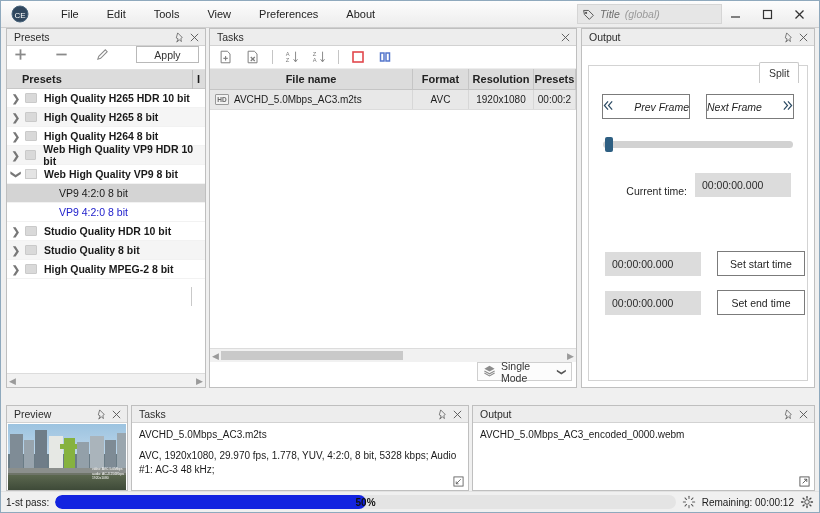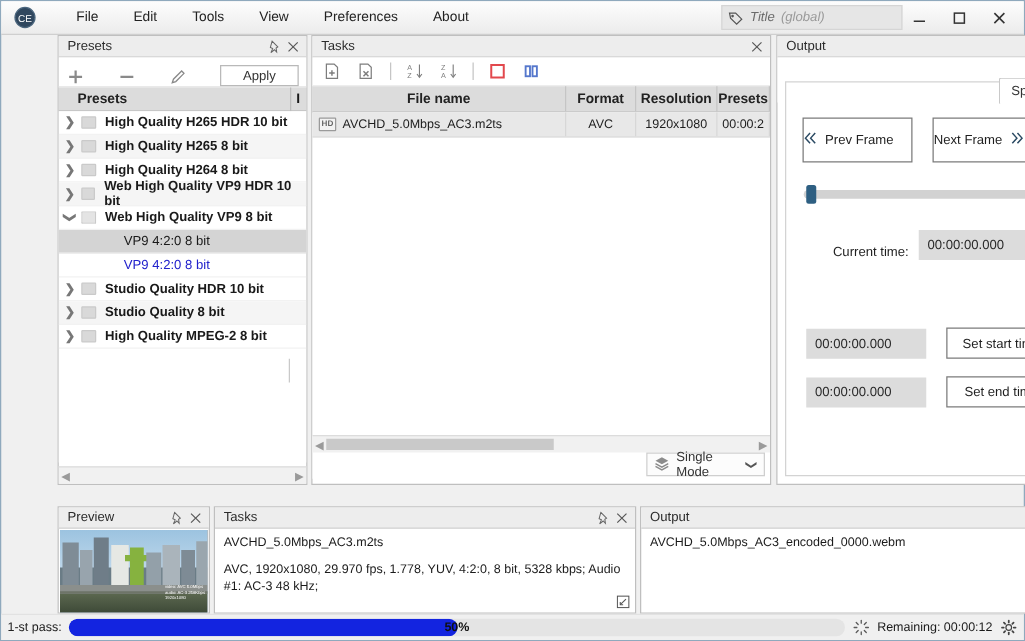--- a/index.html
+++ b/index.html
@@ -44,34 +44,34 @@
   .tagicon { width: 13px; height: 13px; }
   .titletext { font-style: italic; color: #6b6b6b; font-size: 10.5px; }
   .titlegray { font-style: italic; color: #9a9a9a; font-size: 10.5px; }
   .wbtns { position: absolute; right: 4px; top: 0; height: 27px; display: flex; align-items: center; }
   .wbtn {
     width: 32px; height: 27px; display: flex; align-items: center; justify-content: center;
     color: #3b3b3b; font-size: 13px;
   }
 
   
-  .panel { position: absolute; background: #ffffff; border: 1px solid #bfbfbf; margin-left: 40px; }
+  .panel { position: absolute; background: #ffffff; border: 1px solid #bfbfbf; }
   .panel-head {
     height: 17px; background: #ededed; border-bottom: 1px solid #d2d2d2;
     display: flex; align-items: center; padding: 0 3px 0 7px;
     font-size: 10.5px; color: #2b2b2b;
   }
   .panel-head .ttl { flex: 1; }
   .hicon { width: 15px; height: 15px; display:flex; align-items:center; justify-content:center; color:#555; }
   .hicon svg { display:block; }
 
   
   #presets-panel { left: 5px; top: 27px; width: 200px; height: 360px; }
   .presets-toolbar {
-    height: 24px; display: flex; align-items: flex-end; padding: 0 6px; gap: 26px;
+    height: 24px; display: flex; align-items: flex-start; padding: 0 6px; gap: 26px;
     border-bottom: 1px solid #e2e2e2; background: #fff;
   }
   .tb-ico { width: 16px; height: 16px; display:flex; align-items:center; justify-content:center; color:#707070; }
   .apply-btn {
     margin-left: auto; width: 78px; height: 17px; border: 1px solid #b9b9b9;
     background: #fff; font-size: 10.5px; color: #333;
     display: flex; align-items: center; justify-content: center;
   }
   .grid-head {
     height: 19px; background: #dcdcdc; border-bottom: 1px solid #c7c7c7;
@@ -163,23 +163,23 @@
   .opt-tab.active {
     border-color: #c9c9c9; background: #fff; border-radius: 2px 2px 0 0; font-weight: normal;
     z-index: 2;
   }
   .opt-body {
     position: absolute; left: 6px; top: 36px; right: 6px; bottom: 6px;
     border: 1px solid #d3d3d3; background: #fff;
   }
   .frame-btns { display: flex; gap: 16px; justify-content: center; margin-top: 28px; }
   .frame-btn {
-    width: 88px; height: 36px; border: 1px solid #7b7b7b; background: #fff;
-    display: flex; align-items: center; justify-content: flex-start; gap: 6px;
-    font-size: 10.5px; color: #1f1f1f;
+    width: 88px; height: 25px; border: 1px solid #7b7b7b; background: #fff;
+    display: flex; align-items: center; justify-content: space-between; gap: 6px;
+    font-size: 10.5px; color: #1f1f1f; font-style: italic;
   }
   .slider-wrap { margin: 18px 14px 0 14px; position: relative; height: 14px; }
   .slider-track {
     position: absolute; left: 0; right: 0; top: 4px; height: 7px;
     background: #d2d2d2; border-radius: 4px;
   }
   .slider-thumb {
     position: absolute; left: 0; top: 0; width: 8px; height: 15px;
     background: #2e5f82; border-radius: 2px;
   }

